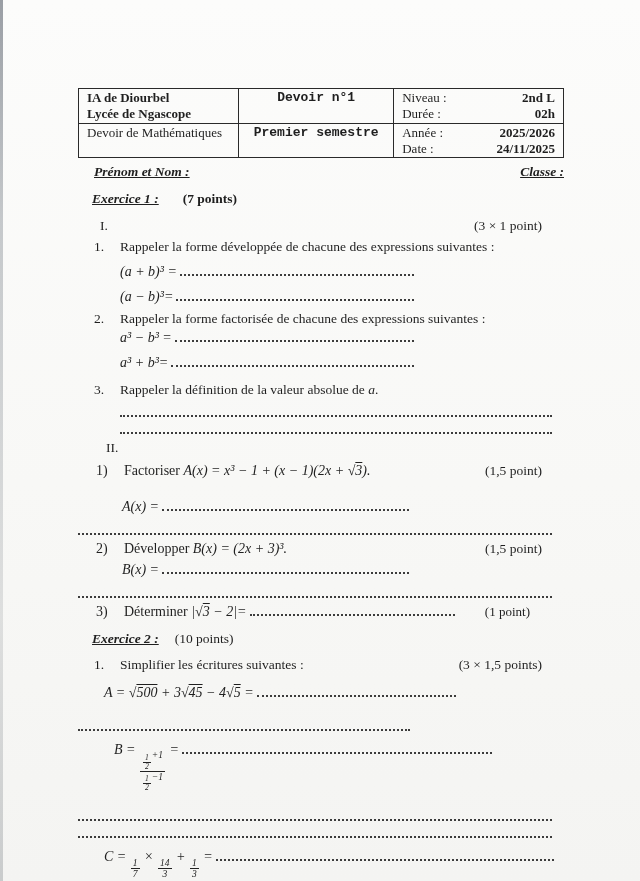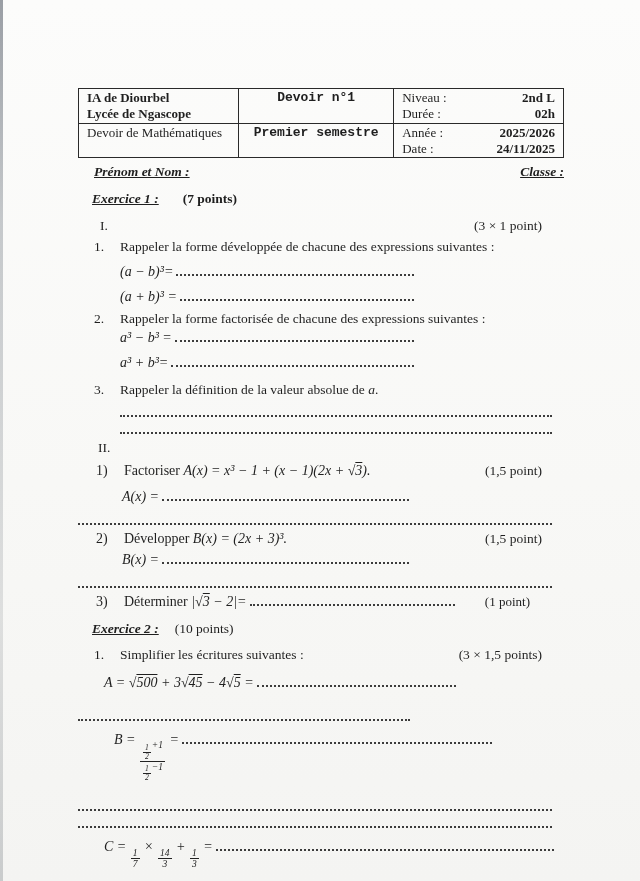--- a/index.html
+++ b/index.html
@@ -20,21 +20,21 @@
   .identity{display:flex;justify-content:space-between;margin-top:5px;margin-left:16px;}
   .hu{font-weight:700;font-style:italic;text-decoration:underline;}
 
   .ex-title{margin:9px 0 0 14px;}
   .ex-title .gap{display:inline-block;width:24px;}
 
   .row{display:flex;align-items:baseline;}
   .rI{margin:9px 0 0 22px;} .rI .rn{flex:0 0 46px;}
   .rq{margin:4px 0 0 16px;} .rq .rn{flex:0 0 26px;}
   .ri{margin:5px 0 0 18px;} .ri .rn{flex:0 0 28px;}
-  .rII{margin:5px 0 0 20px;}
+  .rII{margin:5px 0 0 28px;}
   .pts{margin-left:auto;white-space:nowrap;padding-right:22px;}
   .pts2{white-space:nowrap;padding-right:34px;}
 
   .math{font-size:14px;}
   .mv{font-style:italic;}
   .sqrt{font-style:italic;}
   .rad{text-decoration:overline;}
   .frac{display:inline-flex;flex-direction:column;align-items:center;font-size:0.68em;
         line-height:1.05;vertical-align:-0.45em;font-style:italic;margin:0 1px;}
   .frac .fn{border-bottom:1px solid #222;padding:0 2px;}
@@ -113,25 +113,25 @@
       <span class="rn">I.</span>
       <span class="pts">(3 × 1 point)</span>
     </div>
 
     <div class="row rq">
       <span class="rn">1.</span>
       <span>Rappeler la forme développée de chacune des expressions suivantes :</span>
     </div>
 
     <div class="fline math ml42">
+      <span><span class="mv">(a + b)³ =</span></span>
+      <span class="dots mr150"></span>
+    </div>
+    <div class="fline math ml42">
       <span><span class="mv">(a − b)³=</span></span>
-      <span class="dots mr150"></span>
-    </div>
-    <div class="fline math ml42">
-      <span><span class="mv">(a + b)³ =</span></span>
       <span class="dots mr150"></span>
     </div>
 
     <div class="row rq">
       <span class="rn">2.</span>
       <span>Rappeler la forme factorisée de chacune des expressions suivantes :</span>
     </div>
 
     <div class="fline math ml42" style="margin-top:1px">
       <span><span class="mv">a³ − b³ =</span></span>
@@ -151,21 +151,21 @@
 
     <div class="rII">
       <span>II.</span>
     </div>
 
     <div class="row ri math">
       <span class="rn">1)</span>
       <span><span>Factoriser </span><span class="mv">A(x) = x³ − 1 + (x − 1)(2x + </span><span class="sqrt">√<span class="rad">3</span></span><span class="mv">).</span></span>
       <span class="pts" style="font-size:13.5px">(1,5 point)</span>
     </div>
-    <div class="fline math ml44" style="margin-top:8px">
+    <div class="fline math ml44" style="margin-top:18px">
       <span><span class="mv">A(x) = </span></span>
       <span class="dots mr155"></span>
     </div>
     <div class="blankline mt2"></div>
 
     <div class="row ri math">
       <span class="rn">2)</span>
       <span><span>Développer </span><span class="mv">B(x) = (2x + 3)³.</span></span>
       <span class="pts" style="font-size:13.5px">(1,5 point)</span>
     </div>

